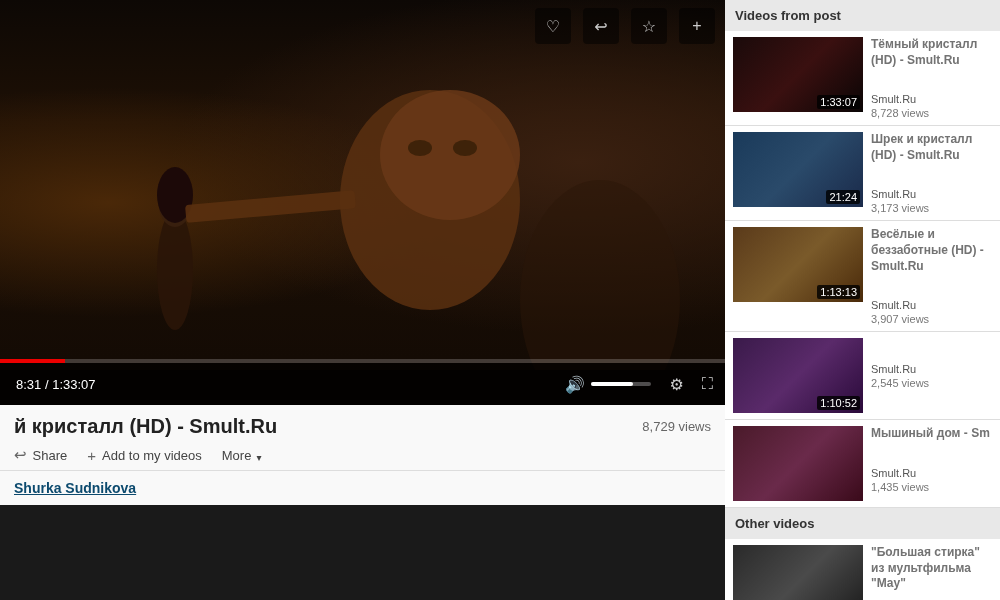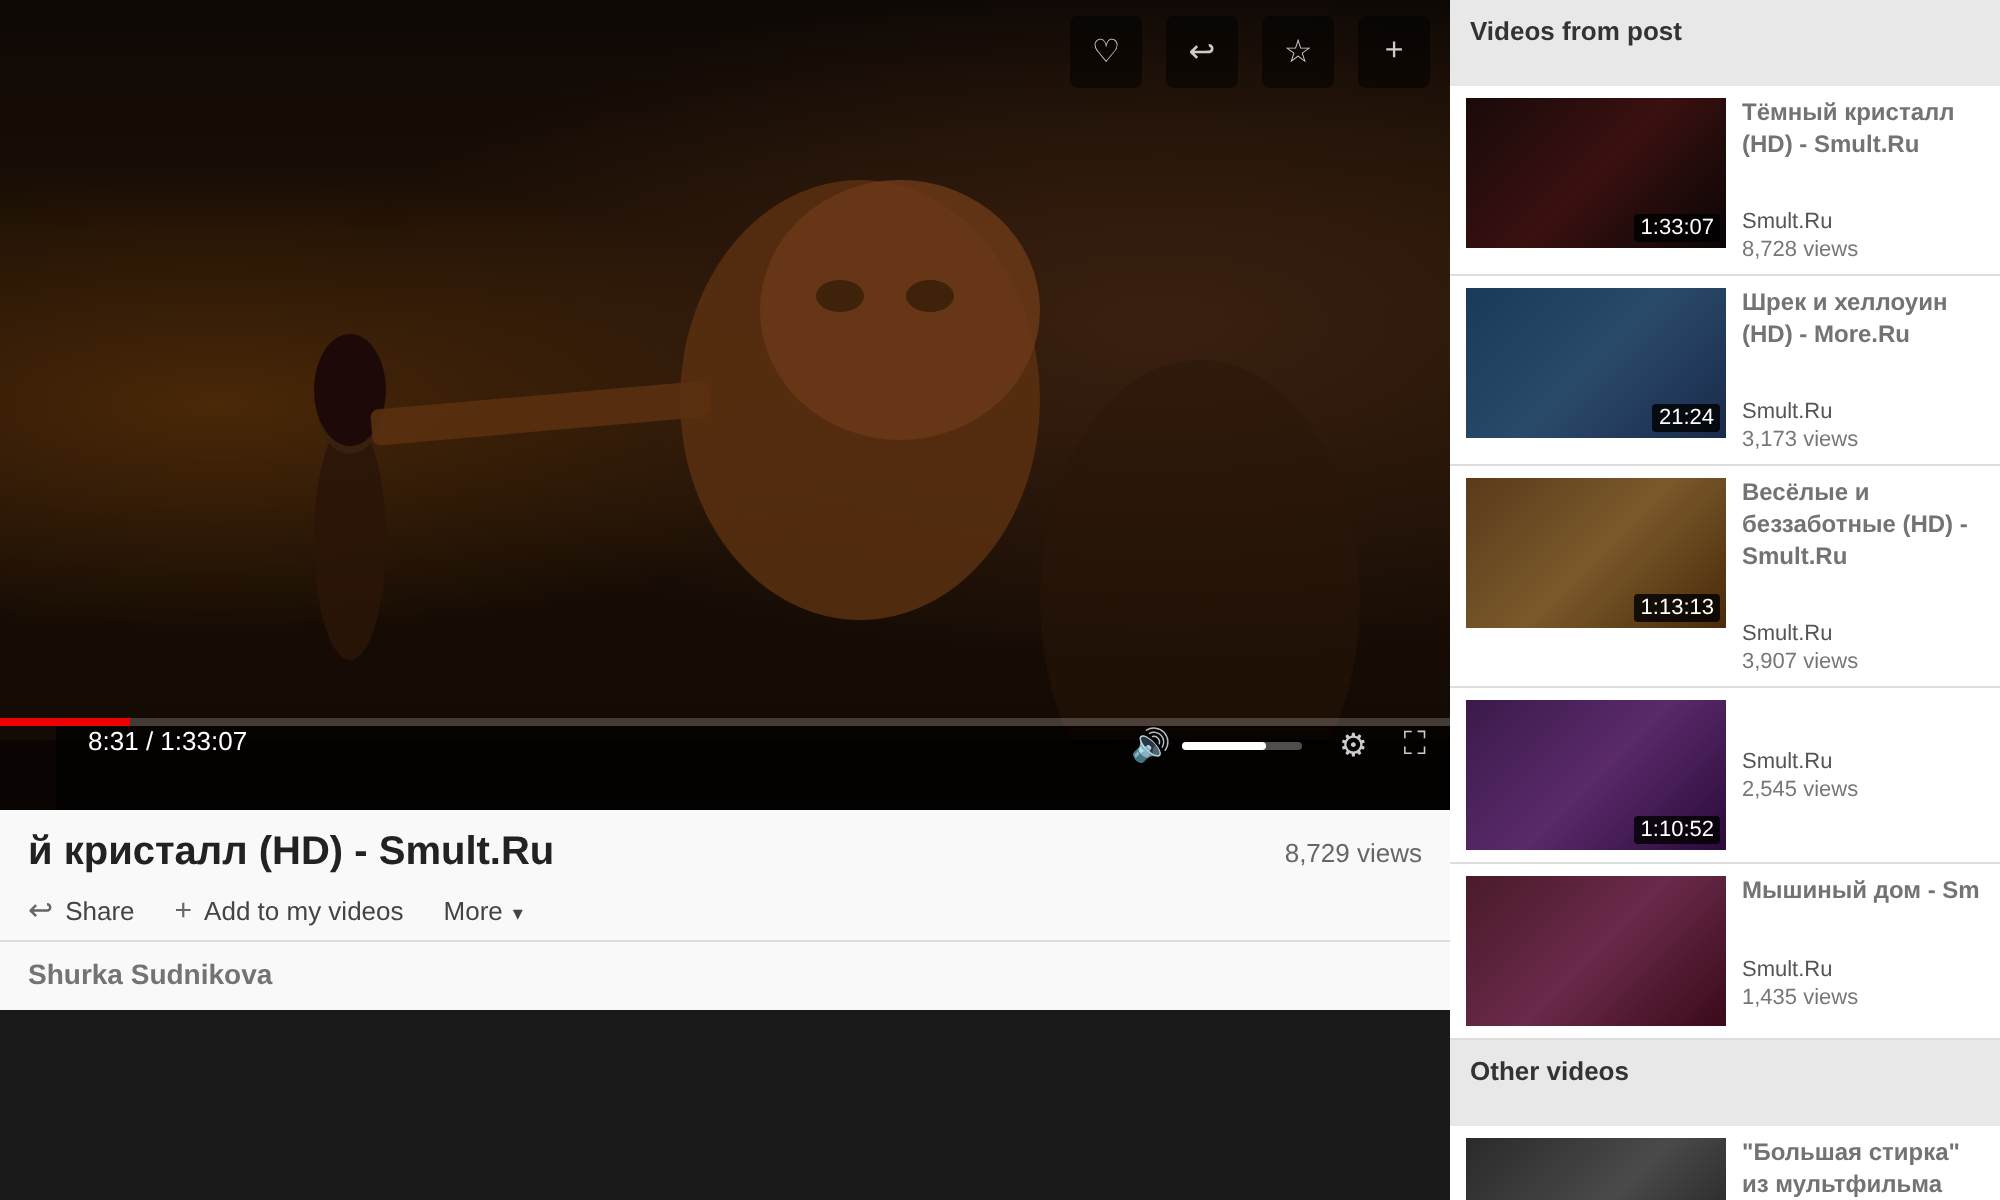--- a/index.html
+++ b/index.html
@@ -88,24 +88,23 @@
 
     
     .controls-bar {
       position: absolute;
       bottom: 0;
       left: 0;
       right: 0;
       height: 42px;
       background: rgba(0,0,0,0.7);
       display: flex;
-      align-items: flex-start;
+      align-items: center;
       padding: 0 12px;
       gap: 10px;
-      margin-left: 28px;
     }
 
     .time-display {
       color: #fff;
       font-size: 13px;
       white-space: nowrap;
       margin-left: 4px;
     }
 
     .volume-area {
@@ -196,39 +195,40 @@
       font-size: 13px;
       cursor: pointer;
     }
 
     .video-author {
       background: #f9f9f9;
       padding: 8px 14px;
     }
 
     .author-name {
-      color: #737373;
+      color: #0c4a6e;
       font-size: 14px;
       font-weight: bold;
       cursor: pointer;
+      text-decoration: underline;
     }
 
     
     .right-panel {
       width: 275px;
       background: #f0f0f0;
       overflow-y: auto;
       flex-shrink: 0;
     }
 
     .section-title {
       font-size: 13px;
       font-weight: bold;
       color: #333;
-      padding: 8px 10px 20px 10px;
+      padding: 8px 10px 8px 10px;
       background: #e8e8e8;
     }
 
     .video-list {
       display: flex;
       flex-direction: column;
     }
 
     .video-item {
       display: flex;
@@ -410,21 +410,21 @@
           <div class="video-item-title">Тёмный кристалл (HD) - Smult.Ru</div>
           <div class="video-item-channel">Smult.Ru</div>
           <div class="video-item-views">8,728 views</div>
         </div>
       </div>
       <div class="video-item">
         <div class="thumb-container thumb-shrek">
           <div class="thumb-duration">21:24</div>
         </div>
         <div class="video-meta">
-          <div class="video-item-title">Шрек и хеллоуин (HD) - More.Ru</div>
+          <div class="video-item-title">Шрек и кристалл (HD) - Smult.Ru</div>
           <div class="video-item-channel">Smult.Ru</div>
           <div class="video-item-views">3,173 views</div>
         </div>
       </div>
       <div class="video-item">
         <div class="thumb-container thumb-funny">
           <div class="thumb-duration">1:13:13</div>
         </div>
         <div class="video-meta">
           <div class="video-item-title">Весёлые и беззаботные (HD) - Smult.Ru</div>

